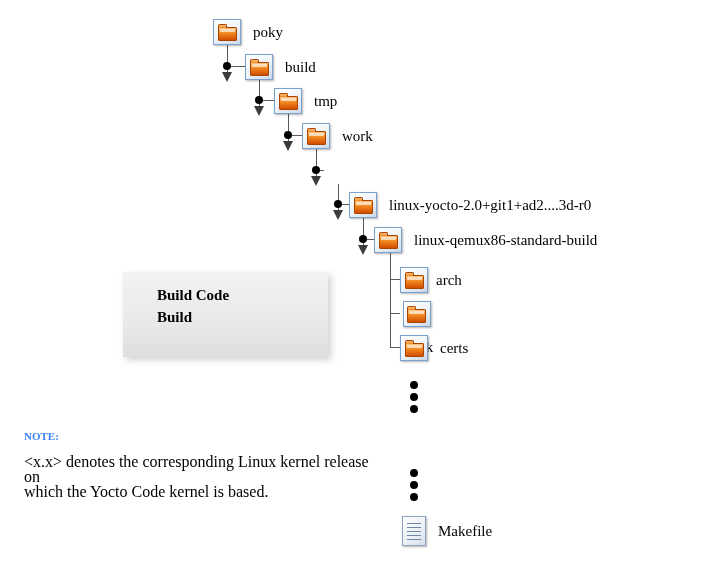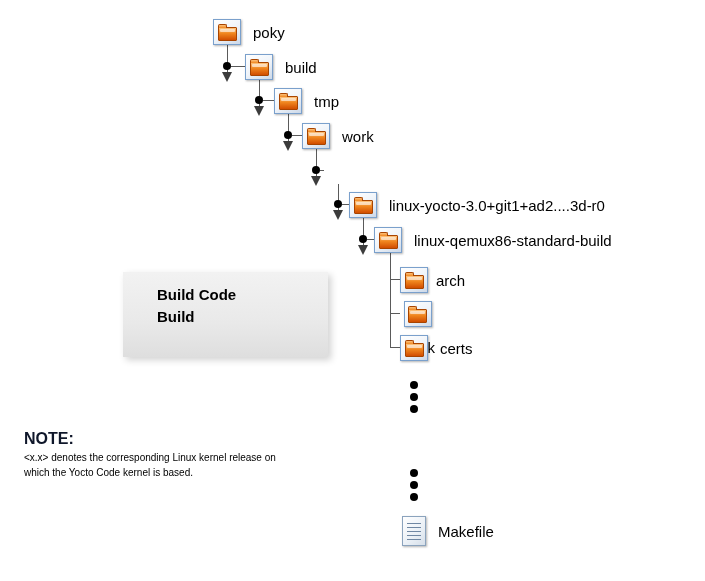--- a/index.html
+++ b/index.html
@@ -1,21 +1,21 @@
 <!DOCTYPE html>
 <html><head>
 <meta charset="utf-8">
 <style>
   html, body { margin: 0; padding: 0; background: #ffffff; }
   #canvas {
     position: relative;
     width: 705px;
     height: 581px;
     background: #ffffff;
-    font-family: Liberation Sans, sans-serif;
+    font-family: Liberation Serif, serif;
     overflow: hidden;
   }
 
   
   .node {
     position: absolute;
     display: flex;
     align-items: center;
     gap: 12px;
   }
@@ -106,25 +106,25 @@
     line-height: 22px;
   }
 
   
   .note {
     position: absolute;
     left: 24px; top: 430px;
     width: 360px;
   }
   .note .note-title {
-    font-size: 16px; font-weight: bold; color: #0f172a;
-    margin-bottom: 2px;
+    font-size: 11px; font-weight: bold; color: #3b82f6;
+    margin-bottom: 12px;
   }
   .note .note-line {
-    font-size: 10px; color: #000000; line-height: 15px;
+    font-size: 16px; color: #000000; line-height: 15px;
   }
 </style>
 </head>
 <body>
 
 <div id="canvas">
 
   <div class="vline" style="left:227px; top:45px; height:28px;"></div>
   <div class="hline" style="left:231px; top:66px; width:14px;"></div>
   <div class="bullet" style="left:223px; top:62px;"></div>
@@ -194,21 +194,21 @@
         <span class="folder-glyph"></span>
       </span>
     <span class="node-label">work</span>
   </div>
 
 
   <div class="node" style="left:349px; top:192px;">
     <span class="folder-box">
         <span class="folder-glyph"></span>
       </span>
-    <span class="node-label">linux-yocto-3.0+git1+ad2....3d-r0</span>
+    <span class="node-label">linux-yocto-2.0+git1+ad2....3d-r0</span>
   </div>
 
   <div class="node" style="left:374px; top:227px;">
     <span class="folder-box">
         <span class="folder-glyph"></span>
       </span>
     <span class="node-label">linux-qemux86-standard-build</span>
   </div>
 
   <div class="node" style="left:400px; top:267px;gap:8px;">

